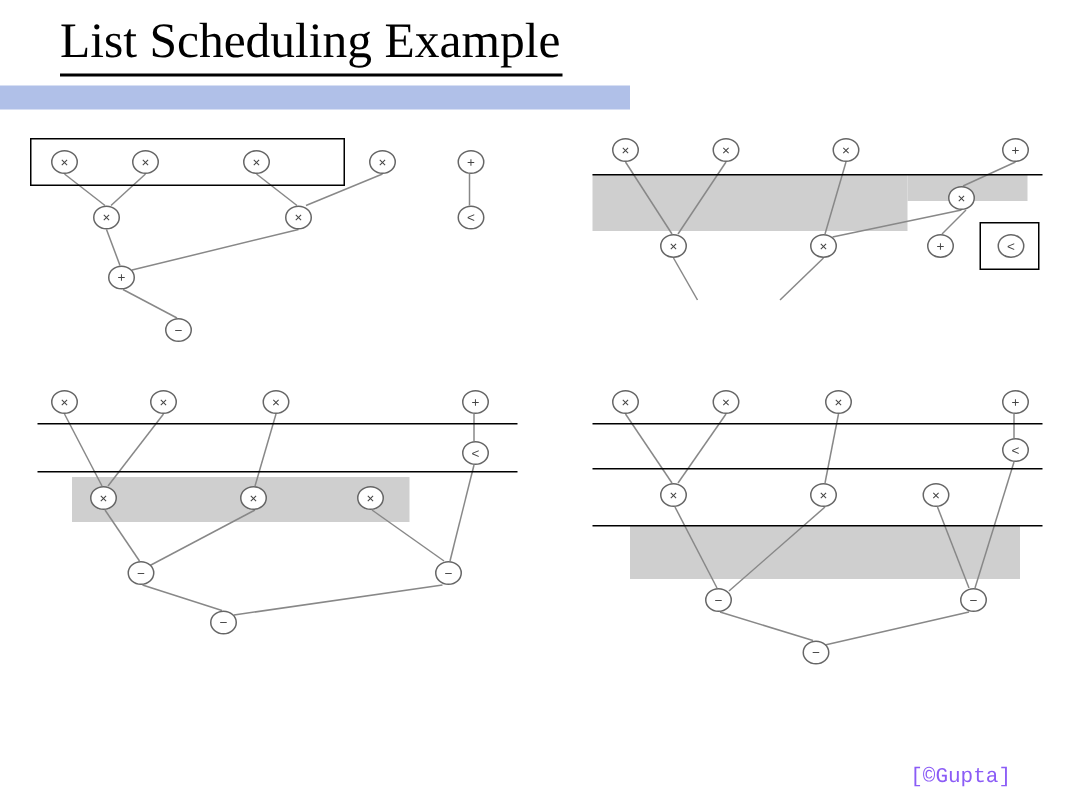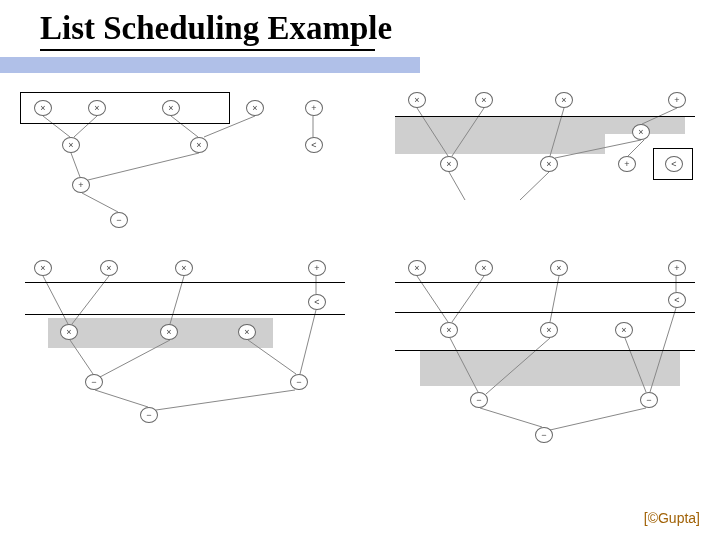--- a/index.html
+++ b/index.html
@@ -14,21 +14,21 @@
     .slide {
       width: 100%;
       height: 100%;
       position: relative;
     }
     .titlebar {
       padding: 10px 0 0 40px;
     }
     .titlebar h1 {
       font-size: 33px;
-      font-weight: bold;
+      font-weight: normal;
       color: #000;
     }
     .underline-wrap {
       position: relative;
       margin-top: 2px;
     }
     .blue-bar {
       position: absolute;
       left: 0;
       top: 8px;
@@ -90,25 +90,25 @@
       z-index: 6;
       font-family: Arial, sans-serif;
       font-size: 9px;
       color: #444;
       display: flex;
       align-items: center;
       justify-content: center;
     }
     .attribution {
       position: absolute;
-      right: 20px;
+      right: 46px;
       bottom: 14px;
-      font-family: Liberation Sans, sans-serif;
+      font-family: Liberation Mono, monospace;
       font-size: 14px;
-      color: #a16207;
+      color: #8b5cf6;
       z-index: 10;
     }
     .edge {
       position: absolute;
       z-index: 3;
       stroke: #888;
       stroke-width: 1;
       fill: none;
     }
   </style>

